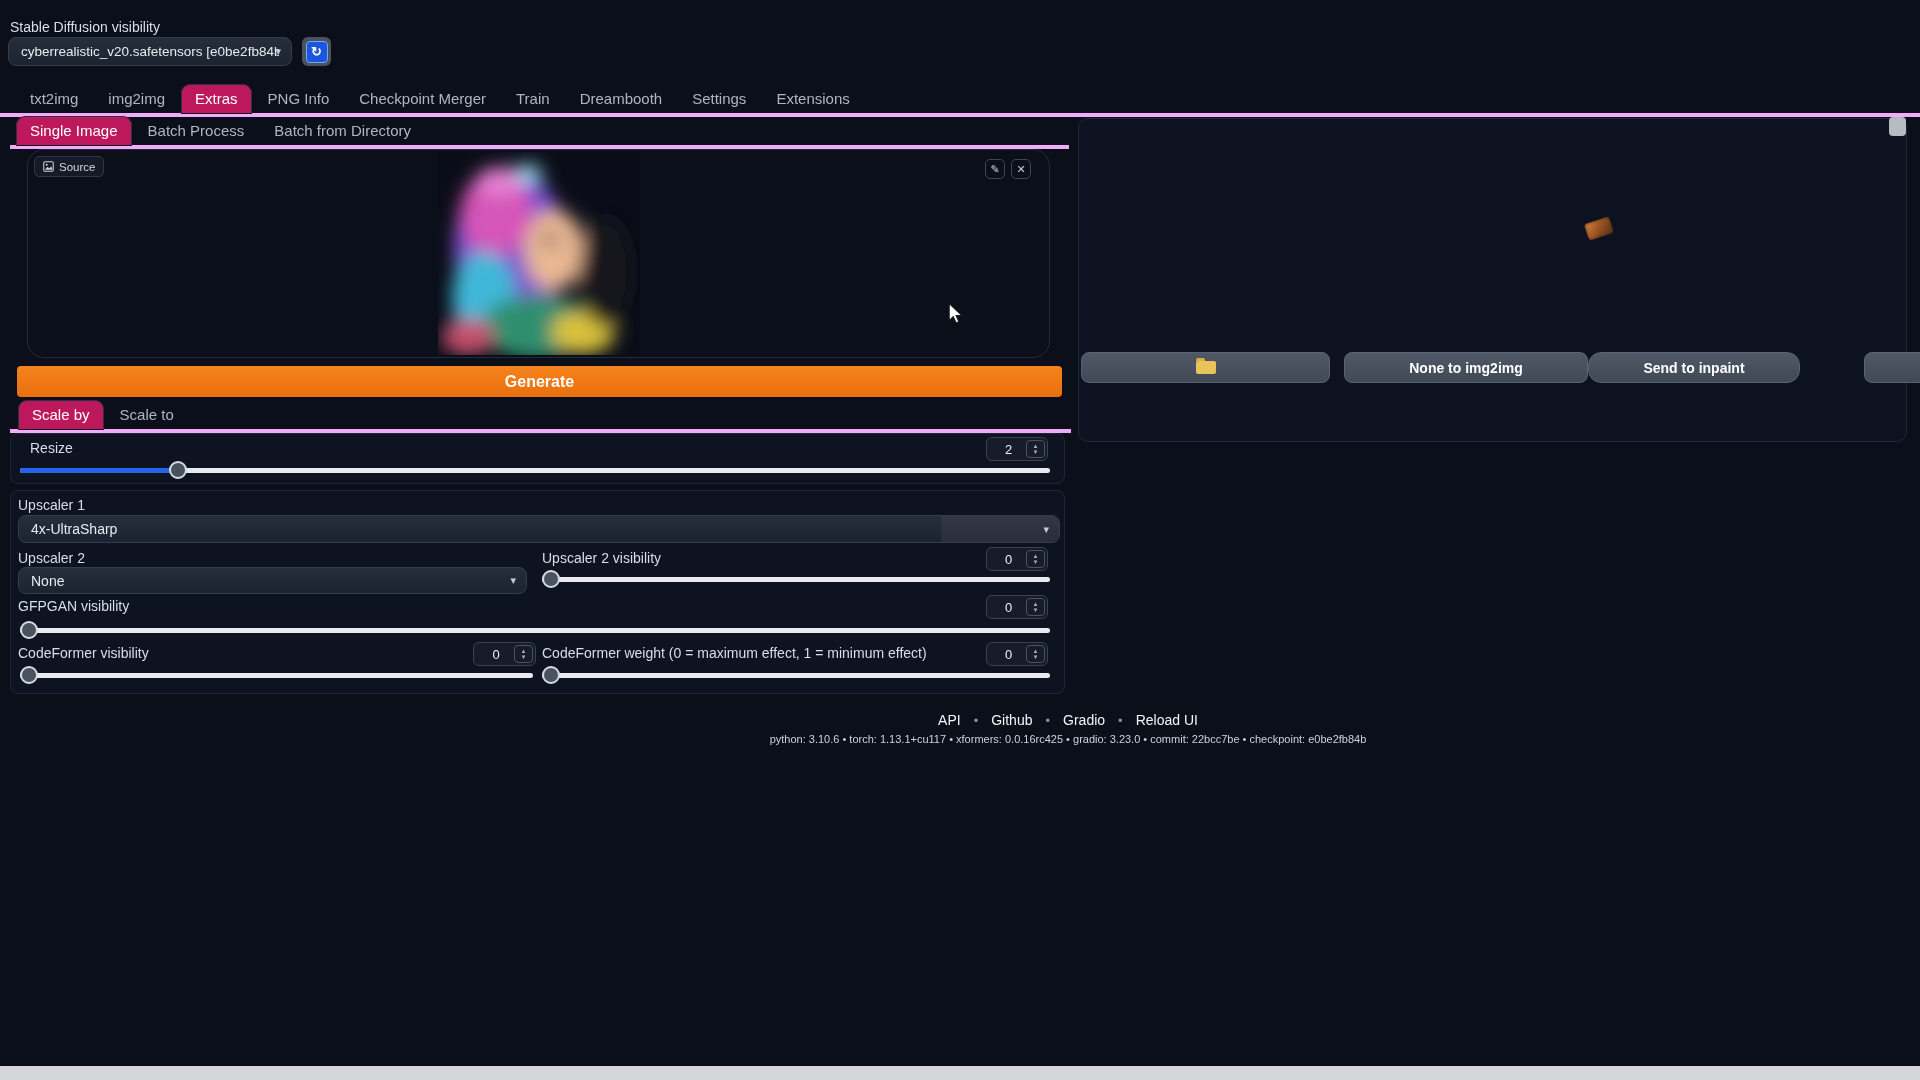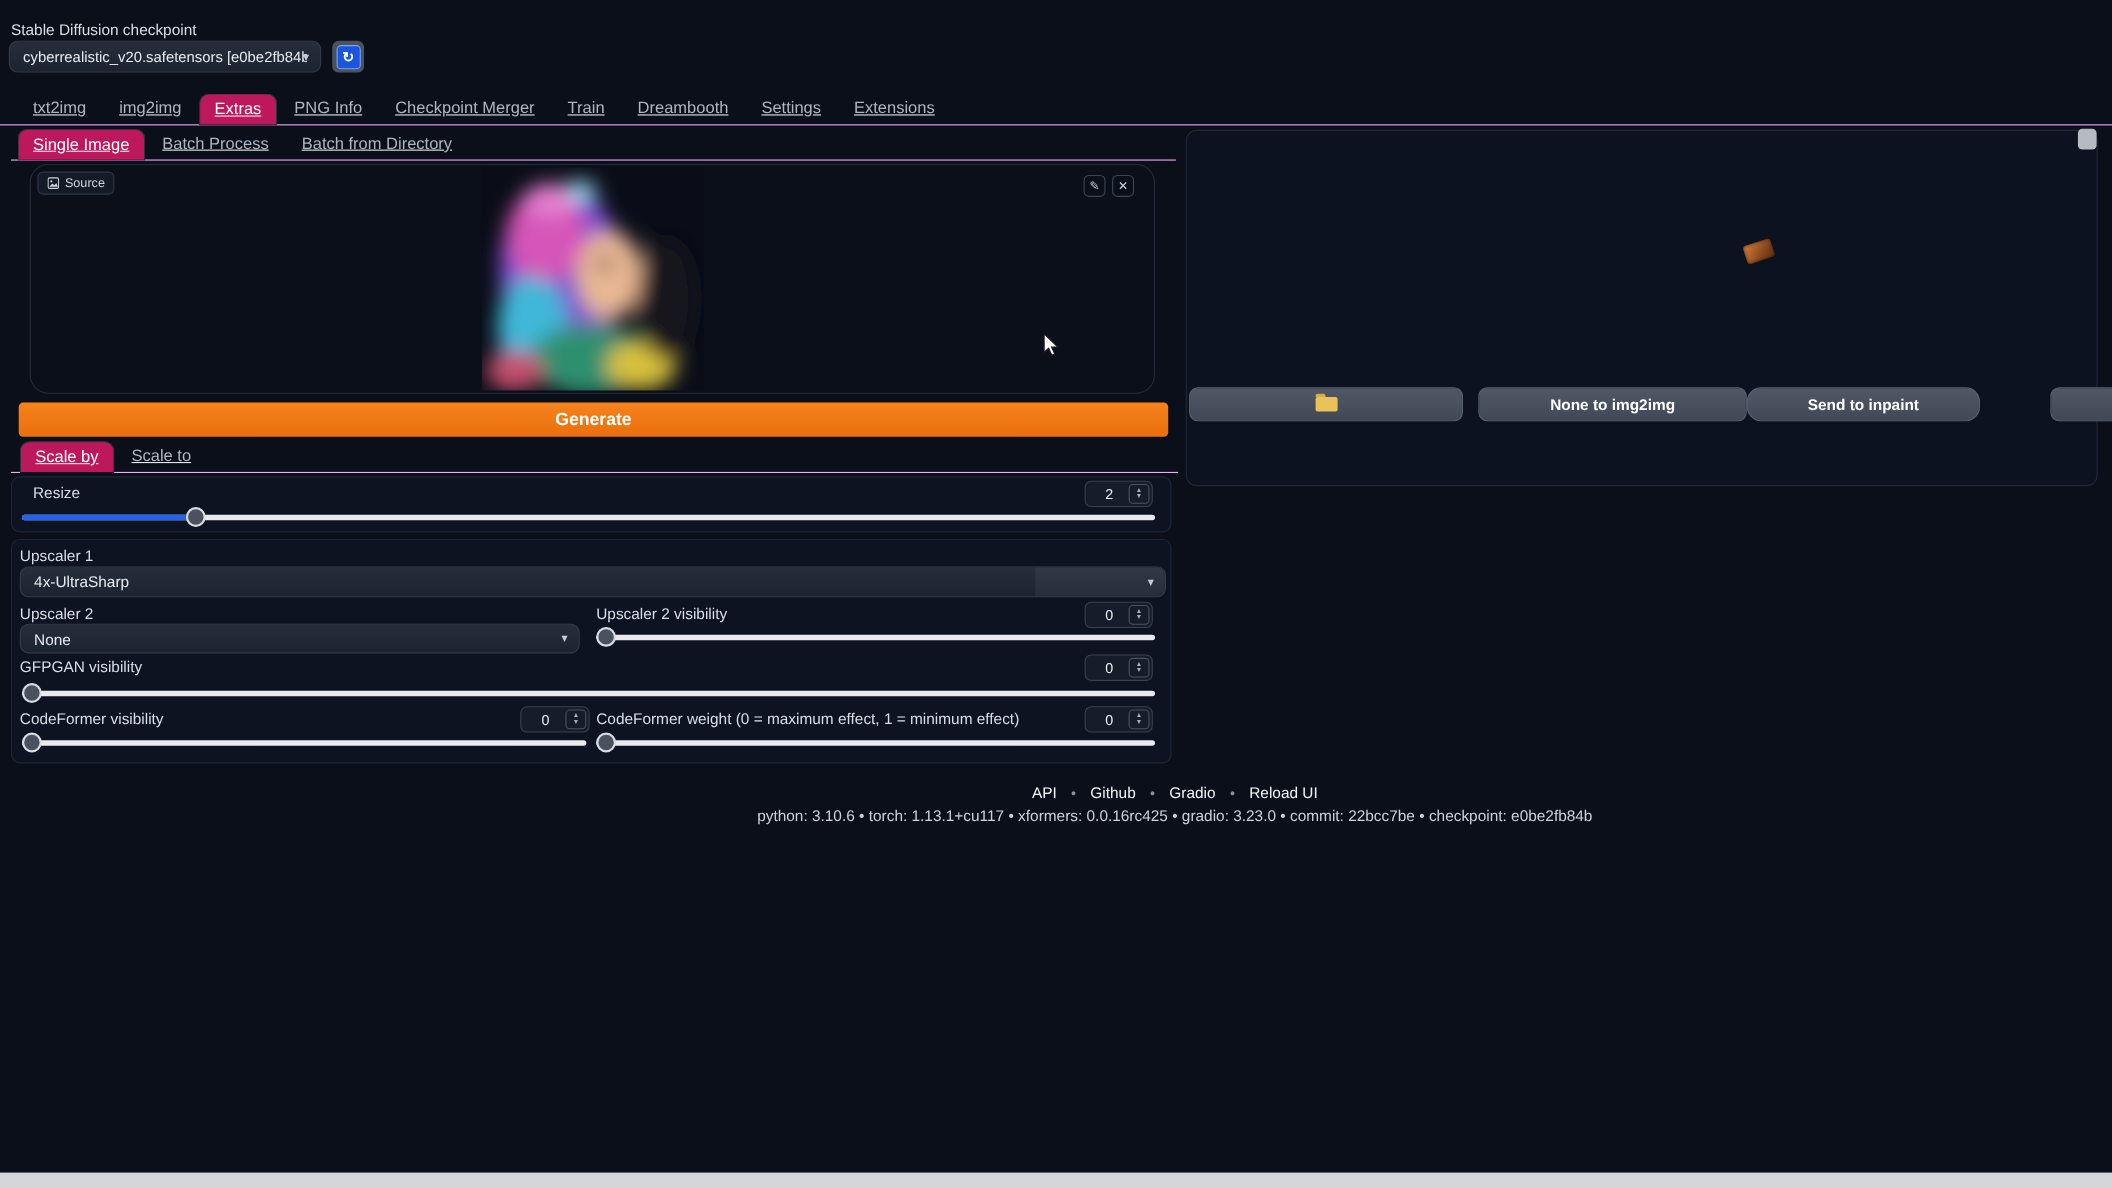--- a/index.html
+++ b/index.html
@@ -8,21 +8,21 @@
   .abs{position:absolute;}
   .label{position:absolute;font-size:14px;color:#d9dee7;}
   
   .dd{position:absolute;box-sizing:border-box;display:flex;align-items:center;
       background:linear-gradient(#262e3c,#1c2330);border:1px solid #343d4d;border-radius:8px;
       padding:0 12px;font-size:14px;color:#e7eaf0;}
   .dd .caret{position:absolute;right:10px;font-size:11px;color:#c4cad6;}
   .dd .seg{position:absolute;right:0;top:0;bottom:0;width:118px;background:rgba(255,255,255,.05);
       border-radius:0 8px 8px 0;}
   
-  .tabrow{position:absolute;display:flex;align-items:flex-end;border-bottom:1px solid #f0abfc;gap:2px;text-decoration:underline;}
+  .tabrow{position:absolute;display:flex;border-bottom:4px solid #f0abfc;gap:2px;}
   .tab{padding:5px 13px;font-size:15px;color:#aeb6c3;white-space:nowrap;border:1px solid transparent;}
   .tab.active{background:#be185d;border:1px solid #2a3342;border-bottom:1px solid #0c111c;
       border-radius:9px 9px 0 0;color:#fff;margin-bottom:-1px;}
   
   .formpanel{position:absolute;background:#0e1322;border:1px solid #1e2737;border-radius:8px;}
   
   .numbox{position:absolute;box-sizing:border-box;display:flex;align-items:center;
       background:#161c29;border:1px solid #39424f;border-radius:6px;height:24px;}
   .numbox .numval{flex:1;text-align:center;font-size:13px;color:#eef0f4;padding-left:4px;}
   .numbox .spin{box-sizing:border-box;width:19px;height:18px;margin-right:2px;border:1px solid #4a5362;
@@ -45,21 +45,21 @@
   .folder:before{content:"";position:absolute;top:-3px;left:0;width:9px;height:3px;background:#d9ae45;
       border-radius:2px 2px 0 0;}
   .flink{font-size:14px;color:#f2f4f7;}
   .fbullet{font-size:13px;color:#8a919e;margin:0 13px;}
 </style>
 </head>
 <body>
 
 <div id="app">
 
-  <div class="label" style="left:10px;top:19px;">Stable Diffusion checkpoint</div>
+  <div class="label" style="left:10px;top:19px;">Stable Diffusion visibility</div>
   <div class="dd" style="left:8px;top:37px;width:284px;height:29px;">
     <span style="font-size:13.5px;white-space:nowrap;overflow:hidden;">cyberrealistic_v20.safetensors [e0be2fb84b]</span>
     <span class="caret">▾</span>
   </div>
   <div class="abs" style="left:302px;top:37px;width:29px;height:29px;background:#49525f;border-radius:6px;
        display:flex;align-items:center;justify-content:center;">
     <span style="width:20px;height:20px;background:#1a56db;border:1px solid #7ca4f0;border-radius:4px;
          display:flex;align-items:center;justify-content:center;color:#fff;font-size:13px;font-weight:bold;">↻</span>
   </div>
 
@@ -237,17 +237,17 @@
 
   <div class="abs" style="left:1068px;top:712px;transform:translateX(-50%);display:flex;align-items:center;white-space:nowrap;">
     <span class="flink">API</span>
     <span class="fbullet">•</span>
     <span class="flink">Github</span>
     <span class="fbullet">•</span>
     <span class="flink">Gradio</span>
     <span class="fbullet">•</span>
     <span class="flink">Reload UI</span>
   </div>
-  <div class="abs" style="left:1068px;top:733px;transform:translateX(-50%);font-size:14px;color:#ccd2db;white-space:nowrap;">python: 3.10.6  •  torch: 1.13.1+cu117  •  xformers: 0.0.16rc425  •  gradio: 3.23.0  •  commit: 22bcc7be  •  checkpoint: e0be2fb84b</div>
+  <div class="abs" style="left:1068px;top:733px;transform:translateX(-50%);font-size:11px;color:#ccd2db;white-space:nowrap;">python: 3.10.6  •  torch: 1.13.1+cu117  •  xformers: 0.0.16rc425  •  gradio: 3.23.0  •  commit: 22bcc7be  •  checkpoint: e0be2fb84b</div>
 
   <div class="abs" style="left:0;top:1066px;width:1920px;height:14px;background:#d5d6d8;"></div>
 
 </div>
 
 </body></html>

